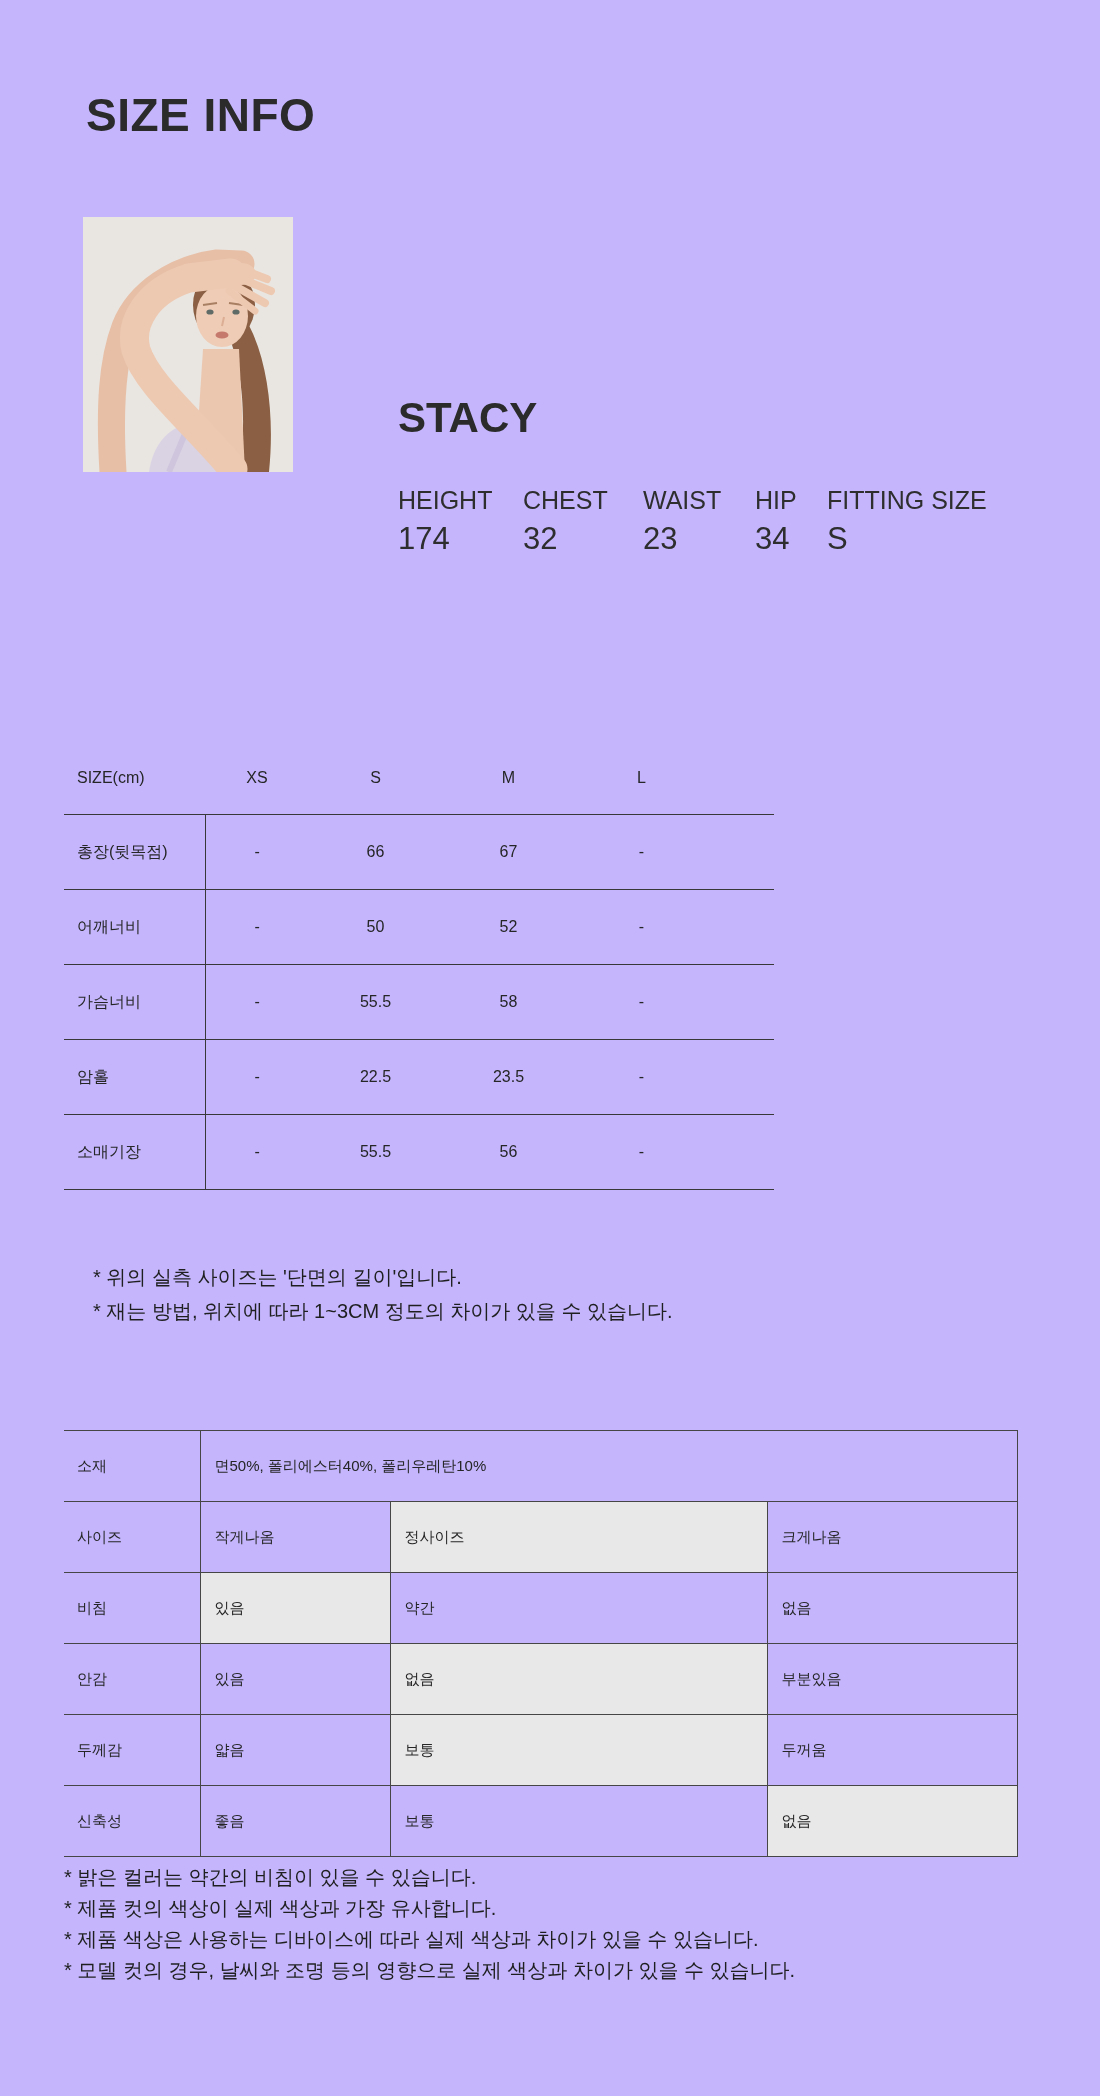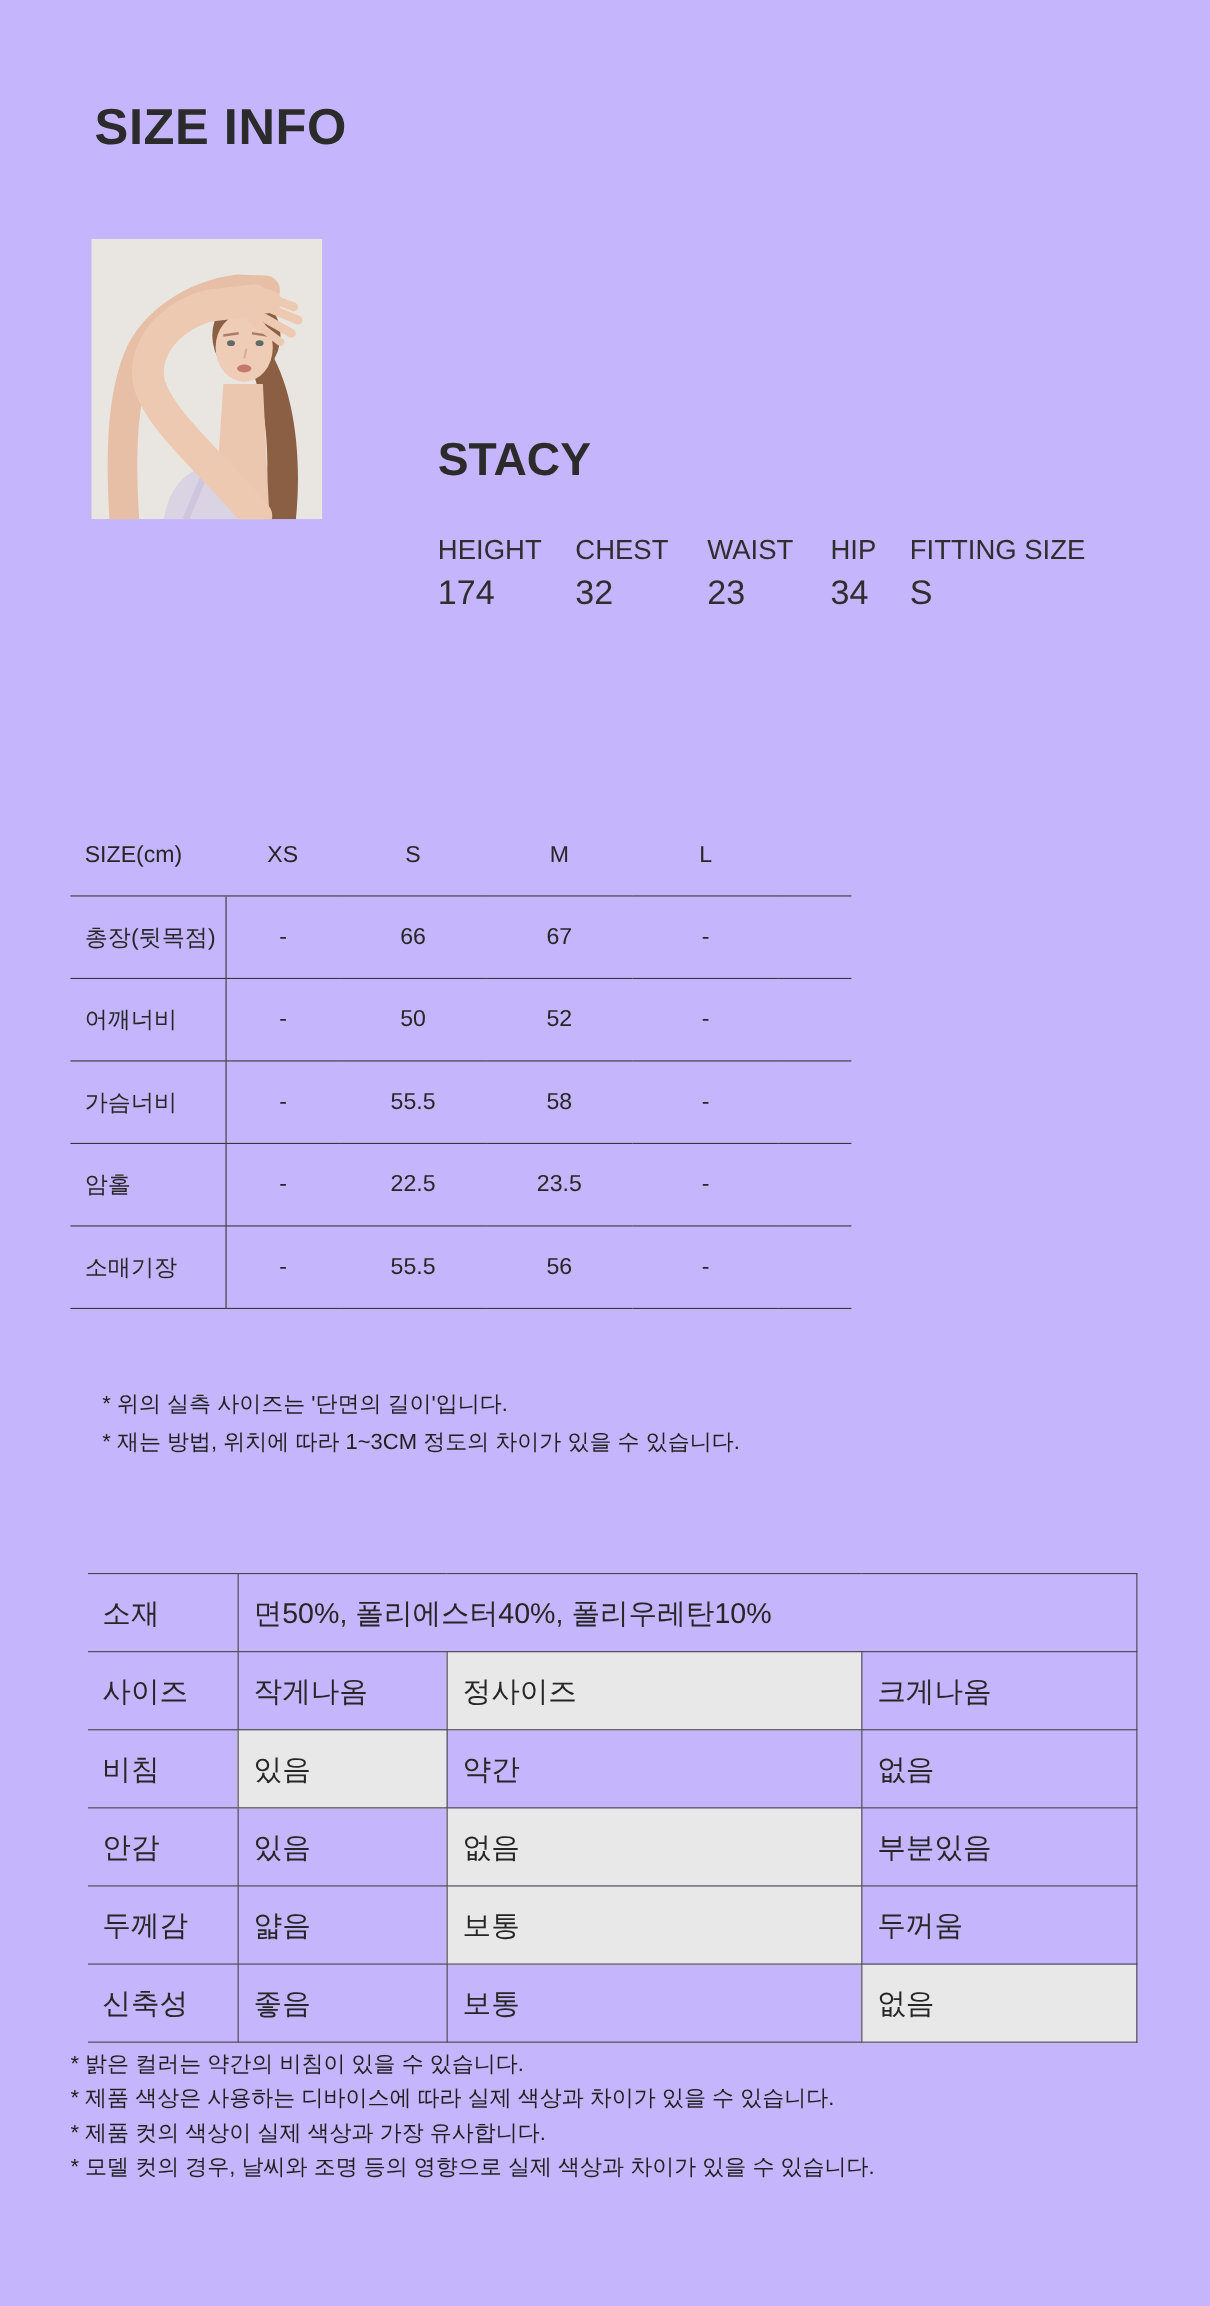--- a/index.html
+++ b/index.html
@@ -18,34 +18,34 @@
   .stat{flex:0 0 auto;}
   .stat:nth-child(1){width:125px}
   .stat:nth-child(2){width:120px}
   .stat:nth-child(3){width:112px}
   .stat:nth-child(4){width:72px}
   .stat .lbl{font-size:25px;line-height:27px;color:#2e2e2e;}
   .stat .val{font-size:31px;line-height:27px;margin-top:11px;color:#2e2e2e;}
 
   table{border-collapse:collapse;table-layout:fixed;}
 
-  .size-table{position:absolute;left:64px;top:742px;width:710px;font-size:21px;color:#262626;}
+  .size-table{position:absolute;left:64px;top:742px;width:710px;font-size:16px;color:#262626;}
   .size-table thead th{height:70px;font-weight:400;vertical-align:middle;text-align:center;
                        border-bottom:1.5px solid #383838;}
   .size-table thead th.c0{text-align:left;padding-left:13px;}
   .size-table tbody th,.size-table tbody td{height:72px;vertical-align:middle;
                        border-bottom:1.5px solid #383838;font-weight:400;}
   .size-table tbody th.rlabel{text-align:left;padding-left:13px;border-right:1.5px solid #383838;}
   .size-table tbody td{text-align:center;}
 
   .notes{color:#1f1f1f;font-size:20px;}
   .notes1{position:absolute;left:64px;top:1260px;line-height:34px;margin-left:29px;}
   .notes2{position:absolute;left:64px;top:1862px;line-height:31px;}
 
-  .fabric-table{position:absolute;left:80px;top:1430px;width:953px;font-size:26px;color:#262626;}
+  .fabric-table{position:absolute;left:64px;top:1430px;width:953px;font-size:15px;color:#262626;}
   .fabric-table th,.fabric-table td{height:68px;vertical-align:middle;font-weight:400;
                        border-bottom:1.5px solid #464646;}
   .fabric-table tr.first th,.fabric-table tr.first td{border-top:1.5px solid #464646;}
   .fabric-table th.flabel{text-align:left;padding-left:13px;border-right:1.5px solid #464646;}
   .fabric-table td{text-align:left;padding-left:14px;border-right:1.5px solid #464646;}
   .fabric-table td.hl{background:#e8e8e8;}
 </style>
 </head>
 <body>
 
@@ -211,18 +211,18 @@
         <th class="flabel">신축성</th>
         <td>좋음</td>
         <td>보통</td>
         <td class="hl">없음</td>
       </tr>
     </tbody>
   </table>
 
   <div class="notes notes2">
     <div>* 밝은 컬러는 약간의 비침이 있을 수 있습니다.</div>
+    <div>* 제품 컷의 색상이 실제 색상과 가장 유사합니다.</div>
     <div>* 제품 색상은 사용하는 디바이스에 따라 실제 색상과 차이가 있을 수 있습니다.</div>
-    <div>* 제품 컷의 색상이 실제 색상과 가장 유사합니다.</div>
     <div>* 모델 컷의 경우, 날씨와 조명 등의 영향으로 실제 색상과 차이가 있을 수 있습니다.</div>
   </div>
 
 </div>
 
 </body></html>

